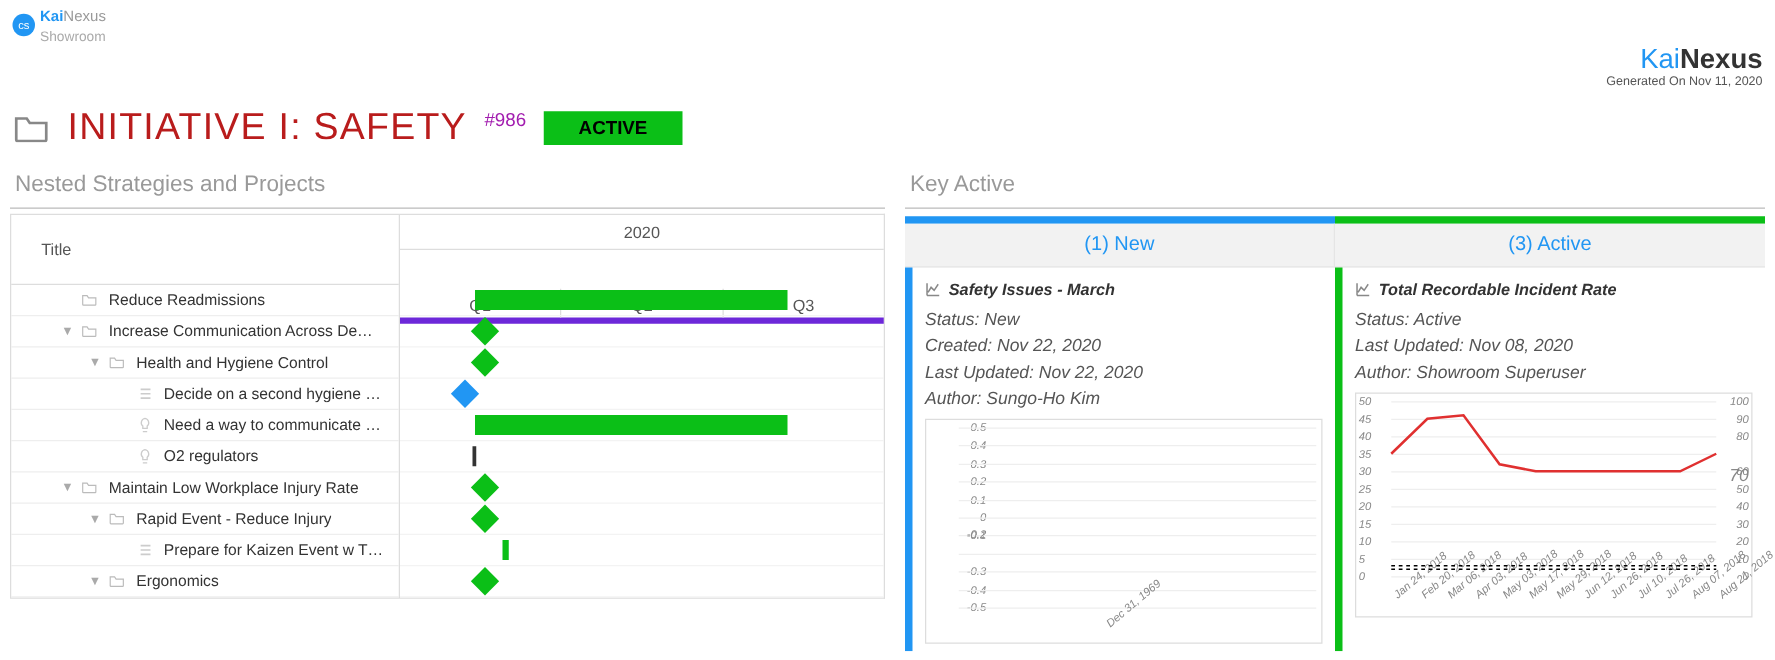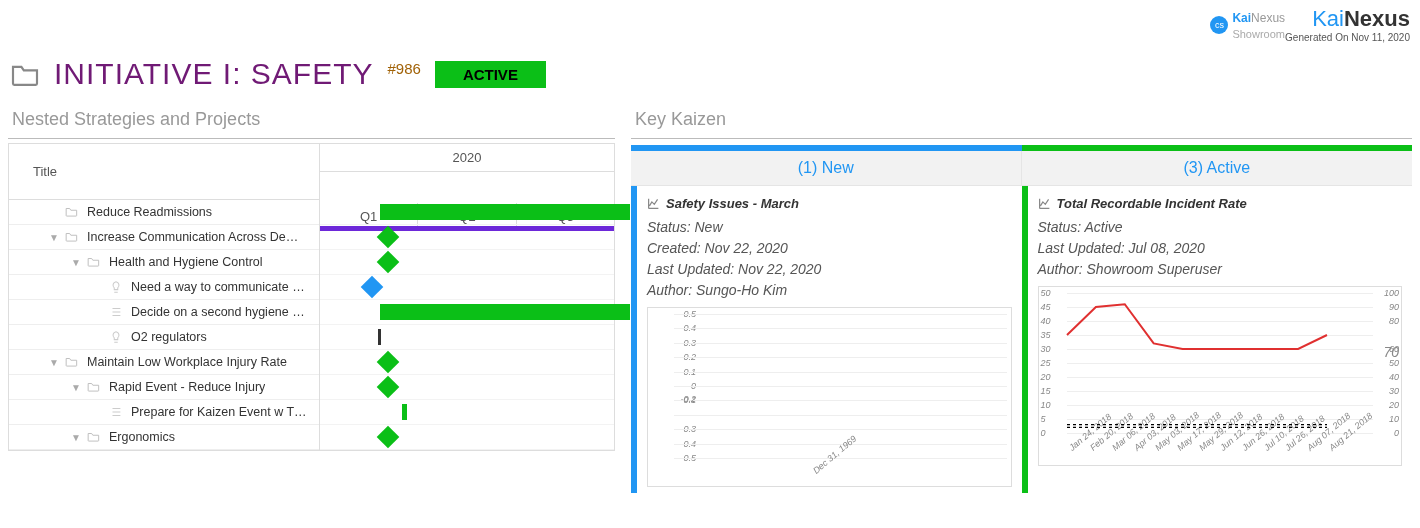--- a/index.html
+++ b/index.html
@@ -1,37 +1,37 @@
 <!DOCTYPE html>
 <html><head>
 <meta charset="utf-8">
 <style>
   * { box-sizing: border-box; margin: 0; padding: 0; }
   body { font-family: Arial, Helvetica, sans-serif; font-size: 13px; color: #333; background: #fff; width: 1420px; }
   
-  .top-bar { display: flex; justify-content: flex-end; padding: 6px 10px; }
+  .top-bar { display: flex; justify-content: center; padding: 6px 10px; flex-direction: column; }
   .logo-left { display: flex; align-items: center; gap: 4px; color: #888; font-size: 12px; }
   .logo-left .circle { width: 18px; height: 18px; border-radius: 50%; background: #2196f3; display: flex; align-items: center; justify-content: center; color: #fff; font-size: 9px; }
   .logo-left .kai { color: #2196f3; font-weight: bold; }
   .logo-left .nexus { color: #999; }
   .logo-left .show { color: #aaa; font-size: 11px; position: relative; top: 2px; }
   .logo-right { text-align: right; }
   .logo-right .brand { font-size: 22px; }
   .logo-right .brand .kai { color: #2196f3; }
   .logo-right .brand .nexus { color: #333; font-weight: bold; }
   .logo-right .gen { font-size: 10px; color: #555; }
 
   .title-row { display: flex; align-items: center; gap: 14px; padding: 8px 10px 14px 10px; }
   .title-row .folder { font-size: 28px; color: #888; }
-  .title-row h1 { font-size: 30px; font-weight: normal; letter-spacing: 1px; color: #701a75; }
-  .title-row .id { color: #a16207; font-size: 15px; position: relative; top: -6px; }
+  .title-row h1 { font-size: 30px; font-weight: normal; letter-spacing: 1px; color: #b91c1c; }
+  .title-row .id { color: #a21caf; font-size: 15px; position: relative; top: -6px; }
   .title-row .badge { background: #0bbf17; color: #000; font-weight: bold; padding: 5px 28px; font-size: 15px; }
 
   .columns { display: flex; gap: 16px; padding: 0 8px; }
-  .col-left { width: 607px; }
+  .col-left { width: 700px; }
   .col-right { flex: 1; }
 
   .section-title { font-size: 18px; color: #999; padding: 4px 4px 8px 4px; border-bottom: 1px solid #bbb; margin-bottom: 2px; }
 
   
   .gantt-wrap { display: flex; margin-top: 4px; }
   .tree-col { width: 312px; border: 1px solid #ddd; }
   .tree-header { height: 56px; border-bottom: 1px solid #ddd; display:flex; align-items:center; padding-left: 24px; color:#555; }
   .tree-rows { }
   .tree-row { height: 25px; display: flex; align-items: center; border-bottom: 1px solid #eee; position: relative; font-size: 12.5px; color:#333; overflow:hidden; white-space:nowrap; }
@@ -141,33 +141,33 @@
                 <svg viewBox="0 0 24 20">
                   <path fill="none" stroke="#bbb" stroke-width="1.6" d="M2 4 h6 l2 3 h10 v9 a1 1 0 0 1 -1 1 H3 a1 1 0 0 1 -1 -1 Z"></path>
                 </svg>
               </span>
               <span class="label">Health and Hygiene Control</span>
             </div>
             <div class="tree-row" style="padding-left: 84px;">
               <span class="chev"></span>
               <span class="icon">
                 <svg viewBox="0 0 16 16">
+                  <path stroke="#ccc" stroke-width="1.4" d="M4 4 h9 M4 8 h9 M4 12 h9 M2 4 h0 M2 8 h0 M2 12 h0"></path>
+                </svg>
+              </span>
+              <span class="label">Decide on a second hygiene …</span>
+            </div>
+            <div class="tree-row" style="padding-left: 84px;">
+              <span class="chev"></span>
+              <span class="icon">
+                <svg viewBox="0 0 16 16">
                   <path fill="none" stroke="#ccc" stroke-width="1.2" d="M8 2 a4 4 0 0 1 2 7 v2 h-4 v-2 a4 4 0 0 1 2 -7 Z M6 14 h4"></path>
                 </svg>
               </span>
               <span class="label">Need a way to communicate …</span>
-            </div>
-            <div class="tree-row" style="padding-left: 84px;">
-              <span class="chev"></span>
-              <span class="icon">
-                <svg viewBox="0 0 16 16">
-                  <path stroke="#ccc" stroke-width="1.4" d="M4 4 h9 M4 8 h9 M4 12 h9 M2 4 h0 M2 8 h0 M2 12 h0"></path>
-                </svg>
-              </span>
-              <span class="label">Decide on a second hygiene …</span>
             </div>
             <div class="tree-row" style="padding-left: 84px;">
               <span class="chev"></span>
               <span class="icon">
                 <svg viewBox="0 0 16 16">
                   <path fill="none" stroke="#ccc" stroke-width="1.2" d="M8 2 a4 4 0 0 1 2 7 v2 h-4 v-2 a4 4 0 0 1 2 -7 Z M6 14 h4"></path>
                 </svg>
               </span>
               <span class="label">O2 regulators</span>
             </div>
@@ -248,21 +248,21 @@
             </div>
             <div class="gantt-row">
               <div class="diamond green" style="left: 60px;"></div>
             </div>
           </div>
       </div>
     </div>
   </div>
 
   <div class="col-right">
-    <div class="section-title">Key Kaizen</div>
+    <div class="section-title">Key Active</div>
     <div class="metrics-top">
       <div class="half">
         <div class="stripe blue"></div>
         <div class="head">(1) New</div>
       </div>
       <div class="half">
         <div class="stripe green"></div>
         <div class="head">(3) Active</div>
       </div>
     </div>
@@ -319,21 +319,21 @@
           <div class="ct">
             <span>
                 <svg width="13" height="13" viewBox="0 0 16 16">
                   <path fill="none" stroke="#888" stroke-width="1.5" d="M2 14 L2 2 M2 14 L14 14 M3 11 L6 6 L9 9 L13 3"></path>
                 </svg>
               </span>
             <span>Total Recordable Incident Rate</span>
           </div>
           <div class="meta">
             <span>Status:</span> <span>Active</span><br>
-            <span>Last Updated:</span> <span>Jul 08, 2020</span><br>
+            <span>Last Updated:</span> <span>Nov 08, 2020</span><br>
             <span>Author:</span> <span>Showroom Superuser</span>
           </div>
           <div class="chart-box" id="chart2">
               <div style="position: absolute; font-size: 9px; color: rgb(136, 136, 136); left: 2px; top: 1px;">50</div>
               <div style="position: absolute; left: 28px; right: 28px; top: 6px; border-top: 1px solid rgb(238, 238, 238);"></div>
               <div style="position: absolute; font-size: 9px; color: rgb(136, 136, 136); left: 2px; top: 15px;">45</div>
               <div style="position: absolute; left: 28px; right: 28px; top: 20px; border-top: 1px solid rgb(238, 238, 238);"></div>
               <div style="position: absolute; font-size: 9px; color: rgb(136, 136, 136); left: 2px; top: 29px;">40</div>
               <div style="position: absolute; left: 28px; right: 28px; top: 34px; border-top: 1px solid rgb(238, 238, 238);"></div>
               <div style="position: absolute; font-size: 9px; color: rgb(136, 136, 136); left: 2px; top: 43px;">35</div>

